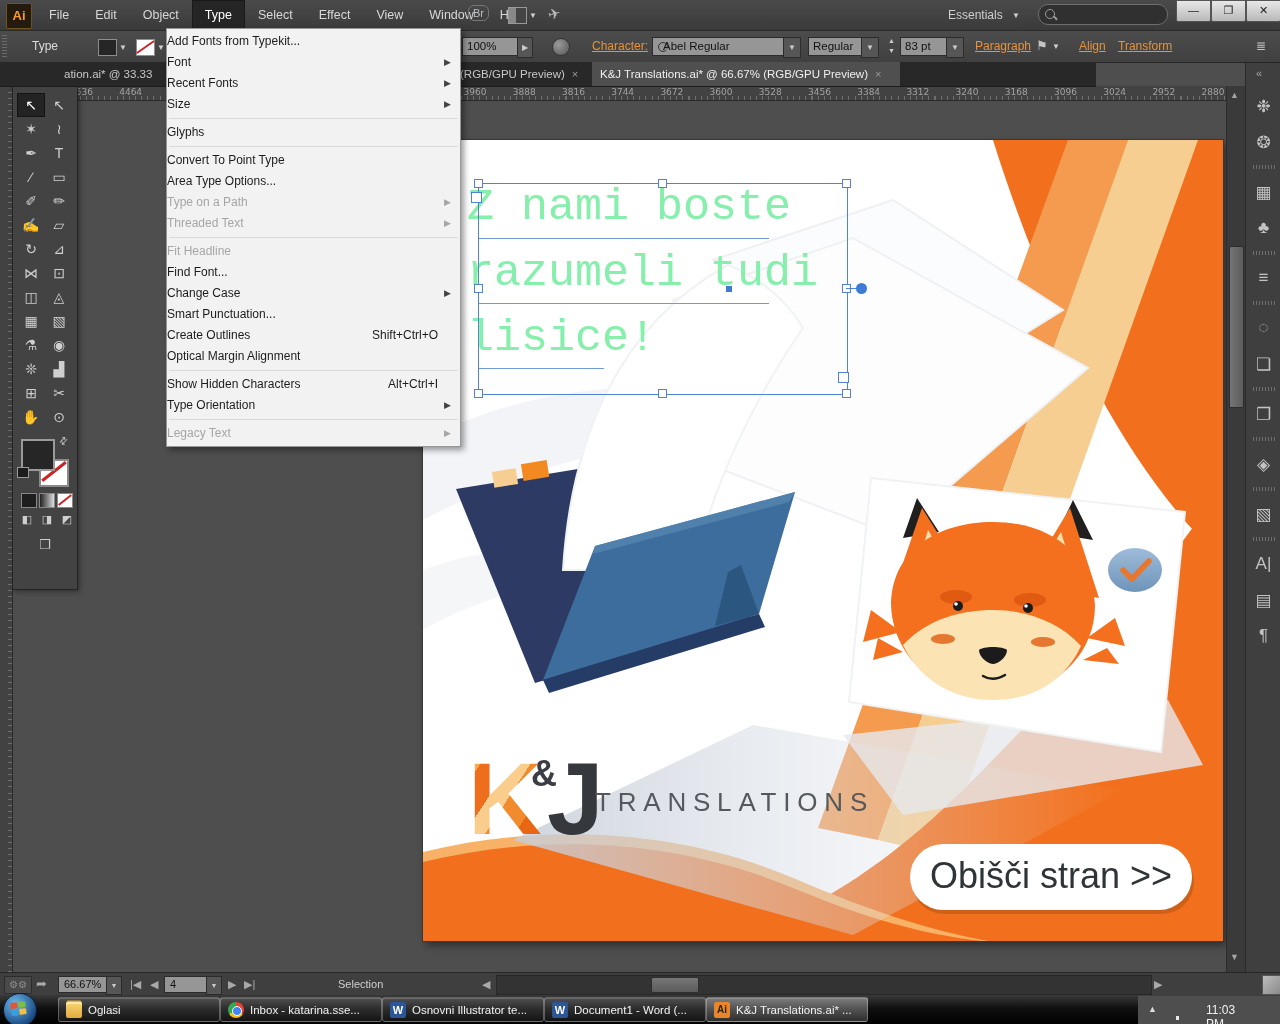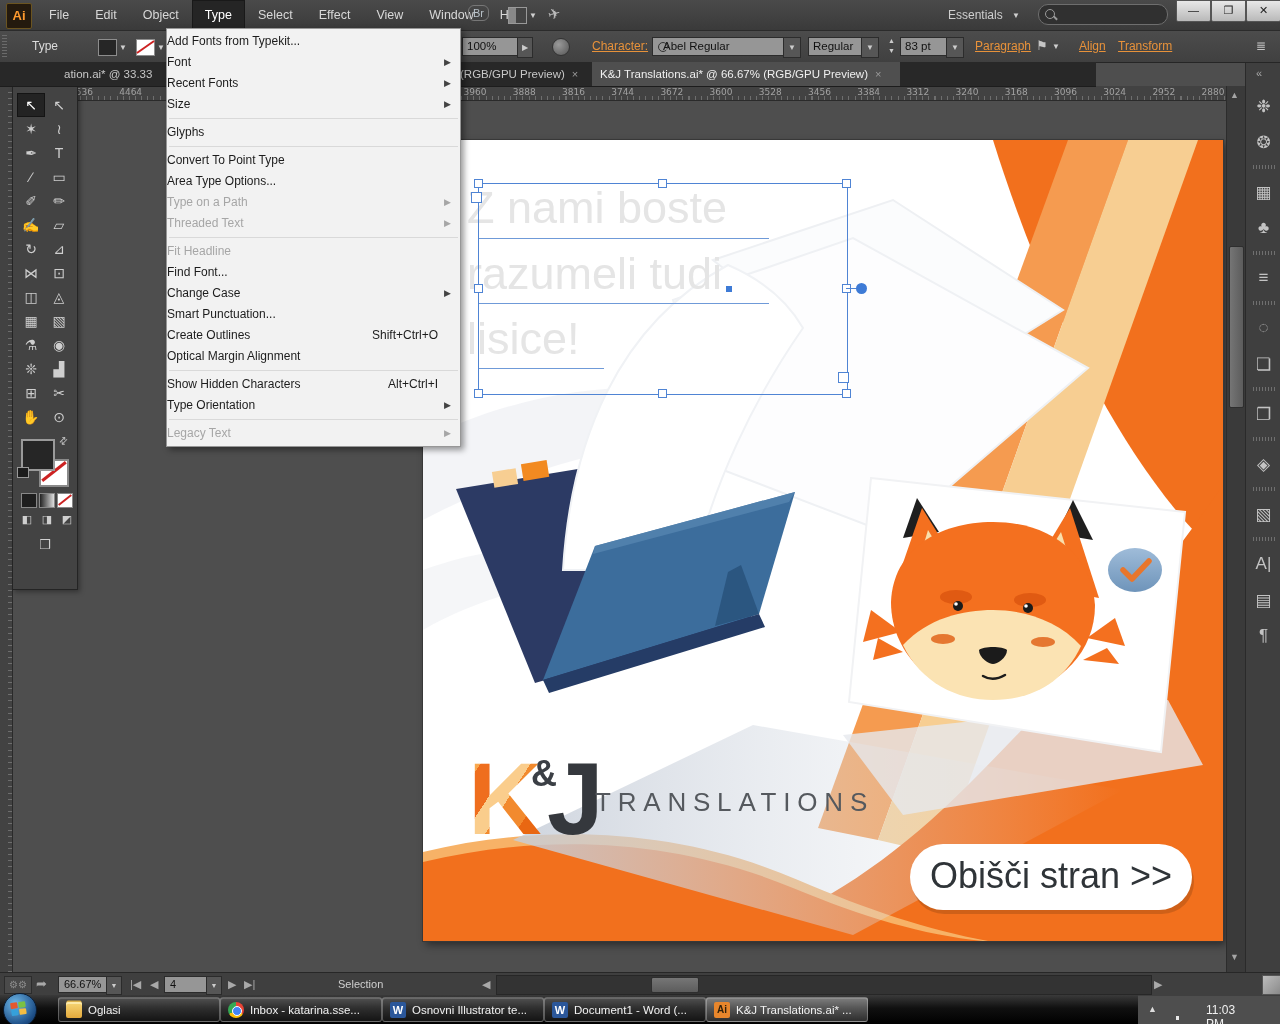--- a/index.html
+++ b/index.html
@@ -38,22 +38,22 @@
     background-size:100% 4px;background-position:0 10px;background-repeat:no-repeat;}
   .rlabel{position:absolute;top:1px;font-size:9px;color:#a2a2a2;font-family:"DejaVu Sans",sans-serif;}
   #vruler{left:0;top:86px;width:12px;height:886px;background:#424242;border-right:1px solid #2a2a2a;
     background-image:repeating-linear-gradient(0deg,#6e6e6e 0 1px,transparent 1px 6.15px);
     background-size:4px 100%;background-position:8px 0;background-repeat:no-repeat;}
   
   #canvas{left:12px;top:100px;width:1214px;height:872px;background:#4e4e4e;overflow:hidden;}
   #artboard{left:411px;top:40px;width:800px;height:801px;background:#fff;
     box-shadow:0 0 0 1px #383838,3px 4px 8px rgba(0,0,0,.45);}
   
-  #headline{left:467px;top:175px;width:380px;font-size:45px;line-height:65.5px;color:#e5e5e5;
-    letter-spacing:0px;font-family:Liberation Sans, sans-serif;}
+  #headline{left:467px;top:175px;width:380px;font-size:45px;line-height:65.5px;color:#86efac;
+    letter-spacing:0px;font-family:Liberation Mono, monospace;}
   .sel-handle{position:absolute;width:7px;height:7px;background:#fff;border:1px solid #4f84d4;}
   .sel-baseline{position:absolute;height:1px;background:#6f9ad8;}
   
   #toolsheader{left:12px;top:62px;width:64px;height:24px;background:#383838;border:1px solid #242424;color:#9a9a9a;}
   #tools{left:12px;top:86px;width:64px;height:502px;background:#434343;border:1px solid #242424;box-shadow:2px 2px 5px rgba(0,0,0,.35);}
   .tool{width:28px;height:24px;display:flex;align-items:center;justify-content:center;color:#cfcfcf;font-size:14px;}
   .tool.active{background:#232323;box-shadow:inset 0 0 0 1px #141414;color:#fff;}
   
   #vscroll{left:1226px;top:86px;width:18px;height:886px;background:#3a3a3a;border-left:1px solid #2c2c2c;}
   #dock{left:1245px;top:62px;width:35px;height:931px;background:#3f3f3f;border-left:1px solid #2a2a2a;}

